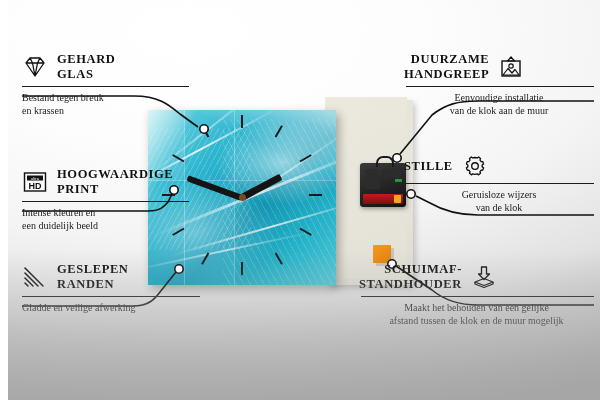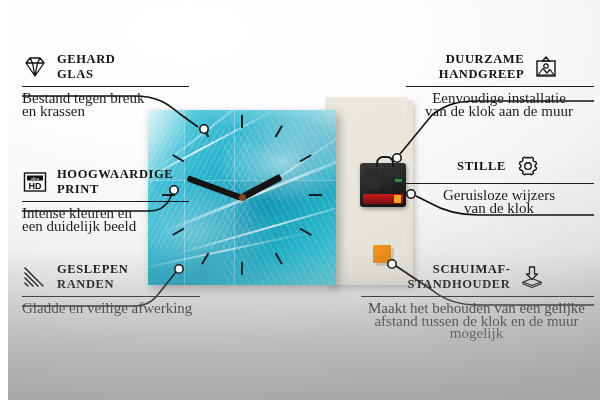--- a/index.html
+++ b/index.html
@@ -81,24 +81,24 @@
 
   
   .callout{position:absolute;}
   .callout .row{display:flex;align-items:center;gap:9px;}
   .callout .ttl{
     font-weight:bold;font-size:12.5px;line-height:14.5px;letter-spacing:.6px;
     color:#111;text-transform:uppercase;white-space:nowrap;
   }
   .callout .rule{height:1px;background:#1c1c1c;margin:5px 0 5px 0;}
   .callout .sub{
-    font-size:15px;line-height:12.5px;color:#1c1c1c;white-space:pre-line;
+    font-size:10px;line-height:12.5px;color:#1c1c1c;white-space:pre-line;
   }
   .callout.left .ttl{text-align:left;}
-  .callout.right .row{justify-content:center;}
+  .callout.right .row{justify-content:flex-start;}
   .callout.right .ttl{text-align:right;}
   .callout.right .sub{text-align:center;}
 
   .ic{width:26px;height:24px;flex:0 0 26px;display:block;}
 
   
   #wires{position:absolute;left:0;top:0;width:600px;height:400px;pointer-events:none;}
   #wires path{fill:none;stroke:#111;stroke-width:1.6;}
   #wires circle{fill:#ffffff;stroke:#111;stroke-width:1.6;}
 </style>

